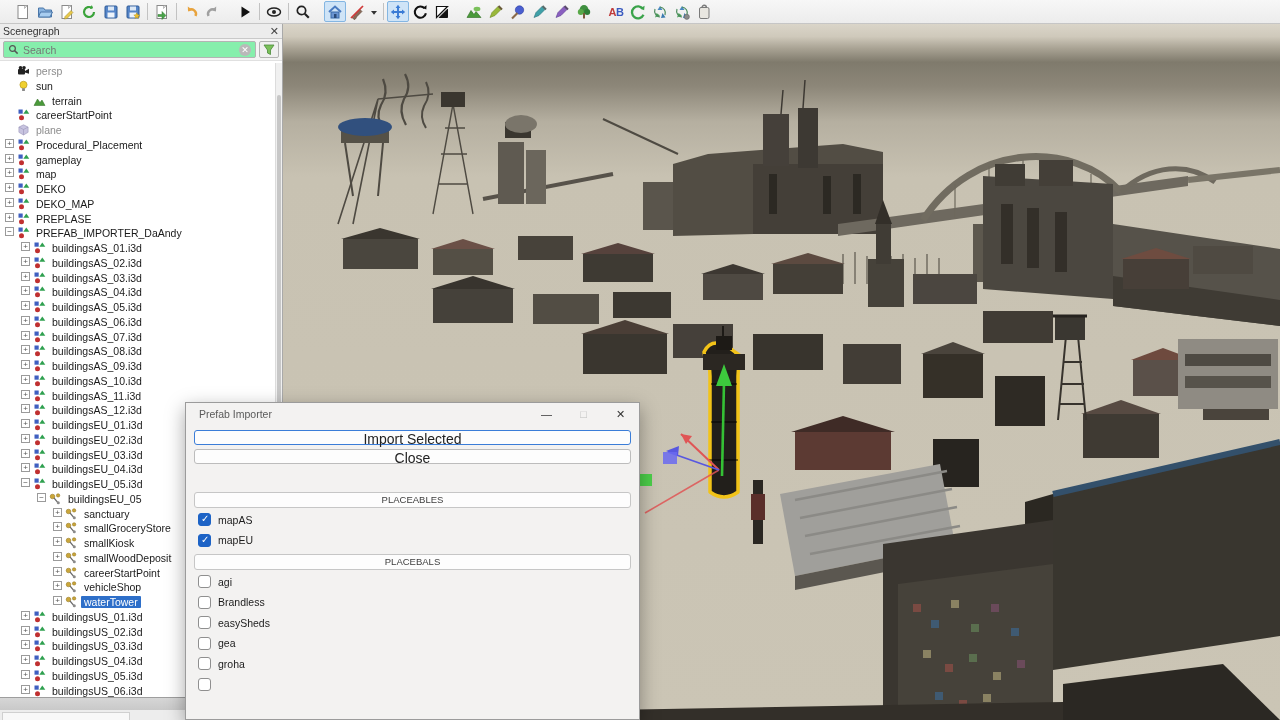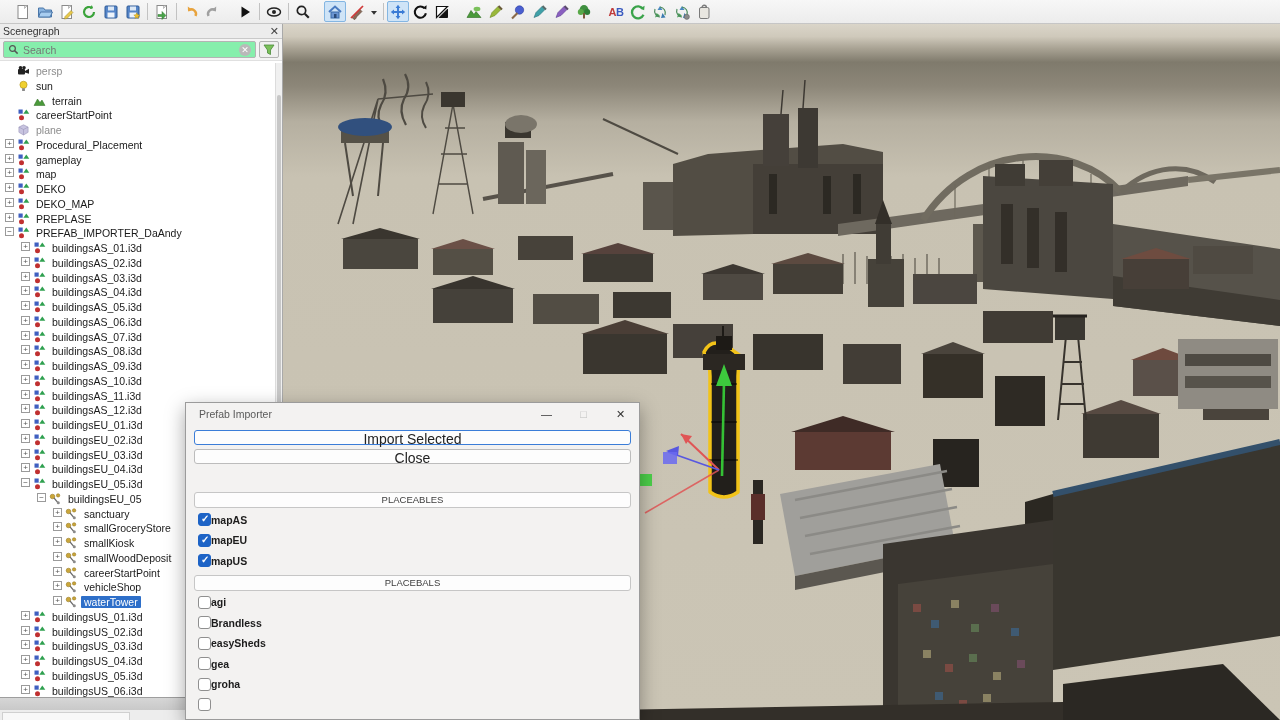--- a/index.html
+++ b/index.html
@@ -77,21 +77,21 @@
   .dlg-ctl.disabled { color:#bdbdbd; }
   .dlg-body { padding:5px 8px 0 8px; }
   .dlg-btn { width:100%; height:15px; background:#fdfdfd; border:1px solid #bcbcbc;
     border-radius:3px; font-size:14px; color:#222; margin-bottom:4px;
     font-family:"Liberation Sans",sans-serif; display:block; }
   .dlg-btn.primary { border:1.5px solid #3b7dd8; }
   .dlg-gap { height:24px; }
   .dlg-section { width:100%; height:16px; background:#fdfdfd; border:1px solid #c6c6c6;
     border-radius:3px; font-size:9.5px; color:#3c3c3c; text-align:center;
     line-height:14px; margin-bottom:5px; }
-  .chk-row { display:flex; align-items:center; height:13px; margin:0 0 7.5px 4px;font-weight:bold; }
+  .chk-row { display:flex; align-items:center; gap:7px; height:13px; margin:0 0 7.5px 4px; }
   .chk { width:13px; height:13px; border-radius:3px; border:1px solid #8f8f8f;
     background:#fff; flex:none; position:relative; }
   .chk.on { background:#1d63c6; border-color:#1d63c6; }
   .chk.on::after { content:"✓"; position:absolute; left:2px; top:-1px; color:#fff;
     font-size:10px; }
   .chk-lbl { font-size:10.5px; color:#1c1c1c; }
 </style>
 </head>
 <body>
 
@@ -921,24 +921,20 @@
       <div class="dlg-gap"></div>
       <div class="dlg-section">PLACEABLES</div>
       <div class="chk-row">
         <span class="chk on"></span>
         <span class="chk-lbl">mapAS</span>
       </div>
       <div class="chk-row">
         <span class="chk on"></span>
         <span class="chk-lbl">mapEU</span>
       </div>
-      <div class="chk-row">
-        <span class="chk on"></span>
-        <span class="chk-lbl">mapUS</span>
-      </div>
       <div class="dlg-section">PLACEBALS</div>
       <div class="chk-row">
         <span class="chk"></span>
         <span class="chk-lbl">agi</span>
       </div>
       <div class="chk-row">
         <span class="chk"></span>
         <span class="chk-lbl">Brandless</span>
       </div>
       <div class="chk-row">

